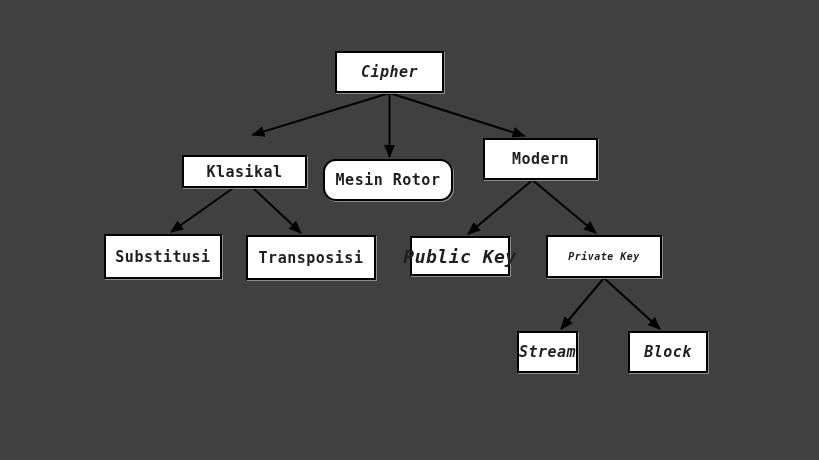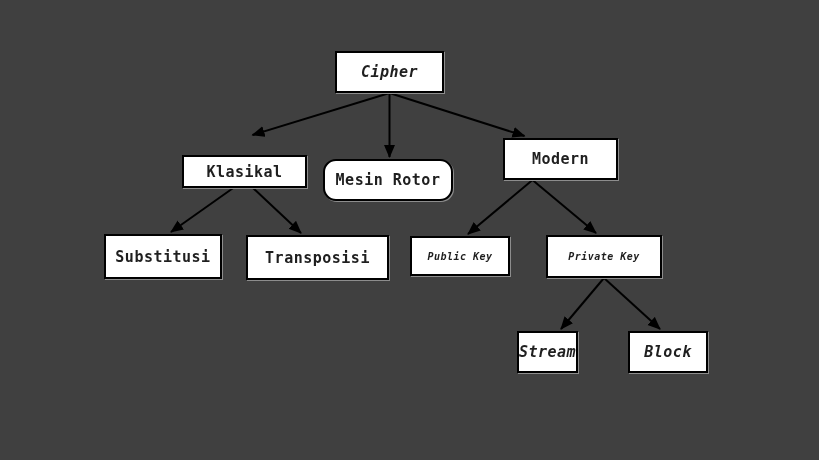--- a/index.html
+++ b/index.html
@@ -67,30 +67,30 @@
 
   <div class="node italic" style="left:335px; top:51px;  width:109px; height:42px;">
     <span>Cipher</span>
   </div>
   <div class="node" style="left:182px; top:155px; width:125px; height:33px;">
     <span>Klasikal</span>
   </div>
   <div class="node" style="left:323px; top:159px; width:130px; height:42px;border-radius:13px;">
     <span>Mesin Rotor</span>
   </div>
-  <div class="node" style="left:503px; top:138px; width:115px; height:42px;">
+  <div class="node" style="left:483px; top:138px; width:115px; height:42px;">
     <span>Modern</span>
   </div>
   <div class="node" style="left:104px; top:234px; width:118px; height:45px;">
     <span>Substitusi</span>
   </div>
-  <div class="node" style="left:246px; top:235px; width:143px; height:45px;">
+  <div class="node" style="left:246px; top:235px; width:130px; height:45px;">
     <span>Transposisi</span>
   </div>
-  <div class="node italic" style="left:410px; top:236px; width:100px; height:40px; font-size:10px;">
+  <div class="node italic" style="left:410px; top:236px; width:100px; height:40px; font-size:18px;">
     <span>Public Key</span>
   </div>
   <div class="node italic" style="left:546px; top:235px; width:116px; height:43px; font-size:10px;">
     <span>Private Key</span>
   </div>
   <div class="node italic" style="left:517px; top:331px; width:61px;  height:42px;">
     <span>Stream</span>
   </div>
   <div class="node italic" style="left:628px; top:331px; width:80px;  height:42px;justify-content:center;">
     <span>Block</span>

